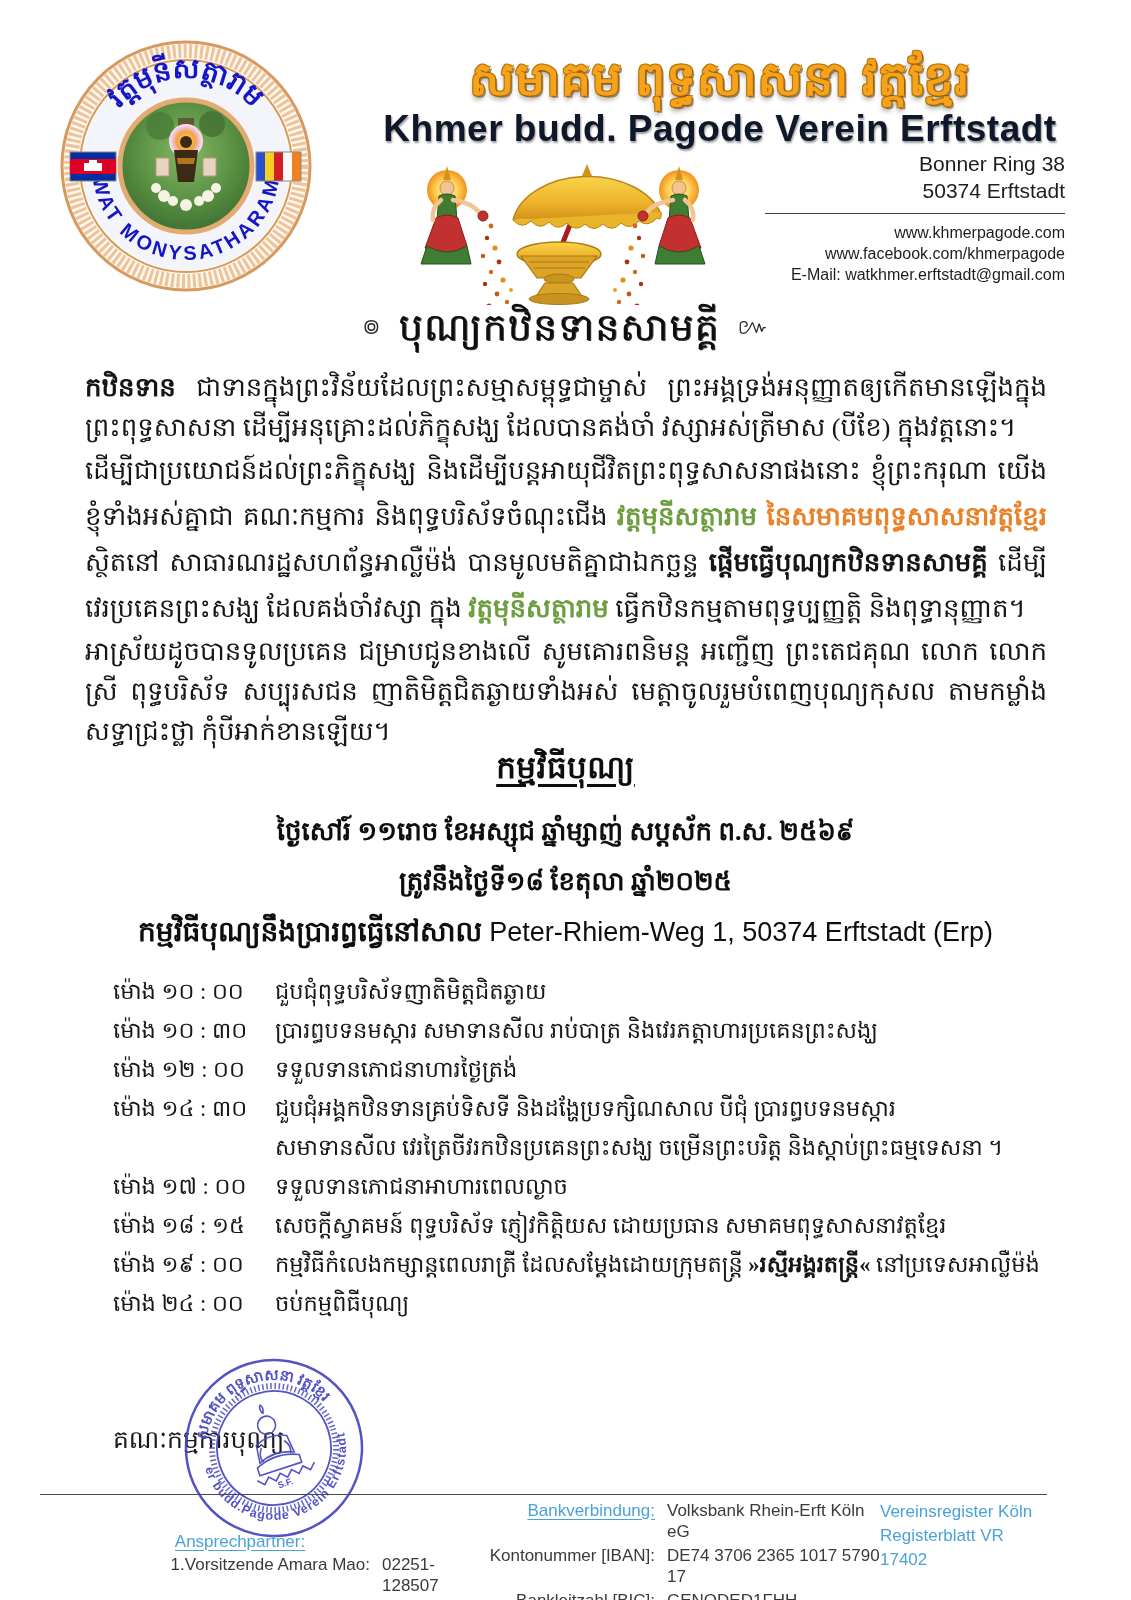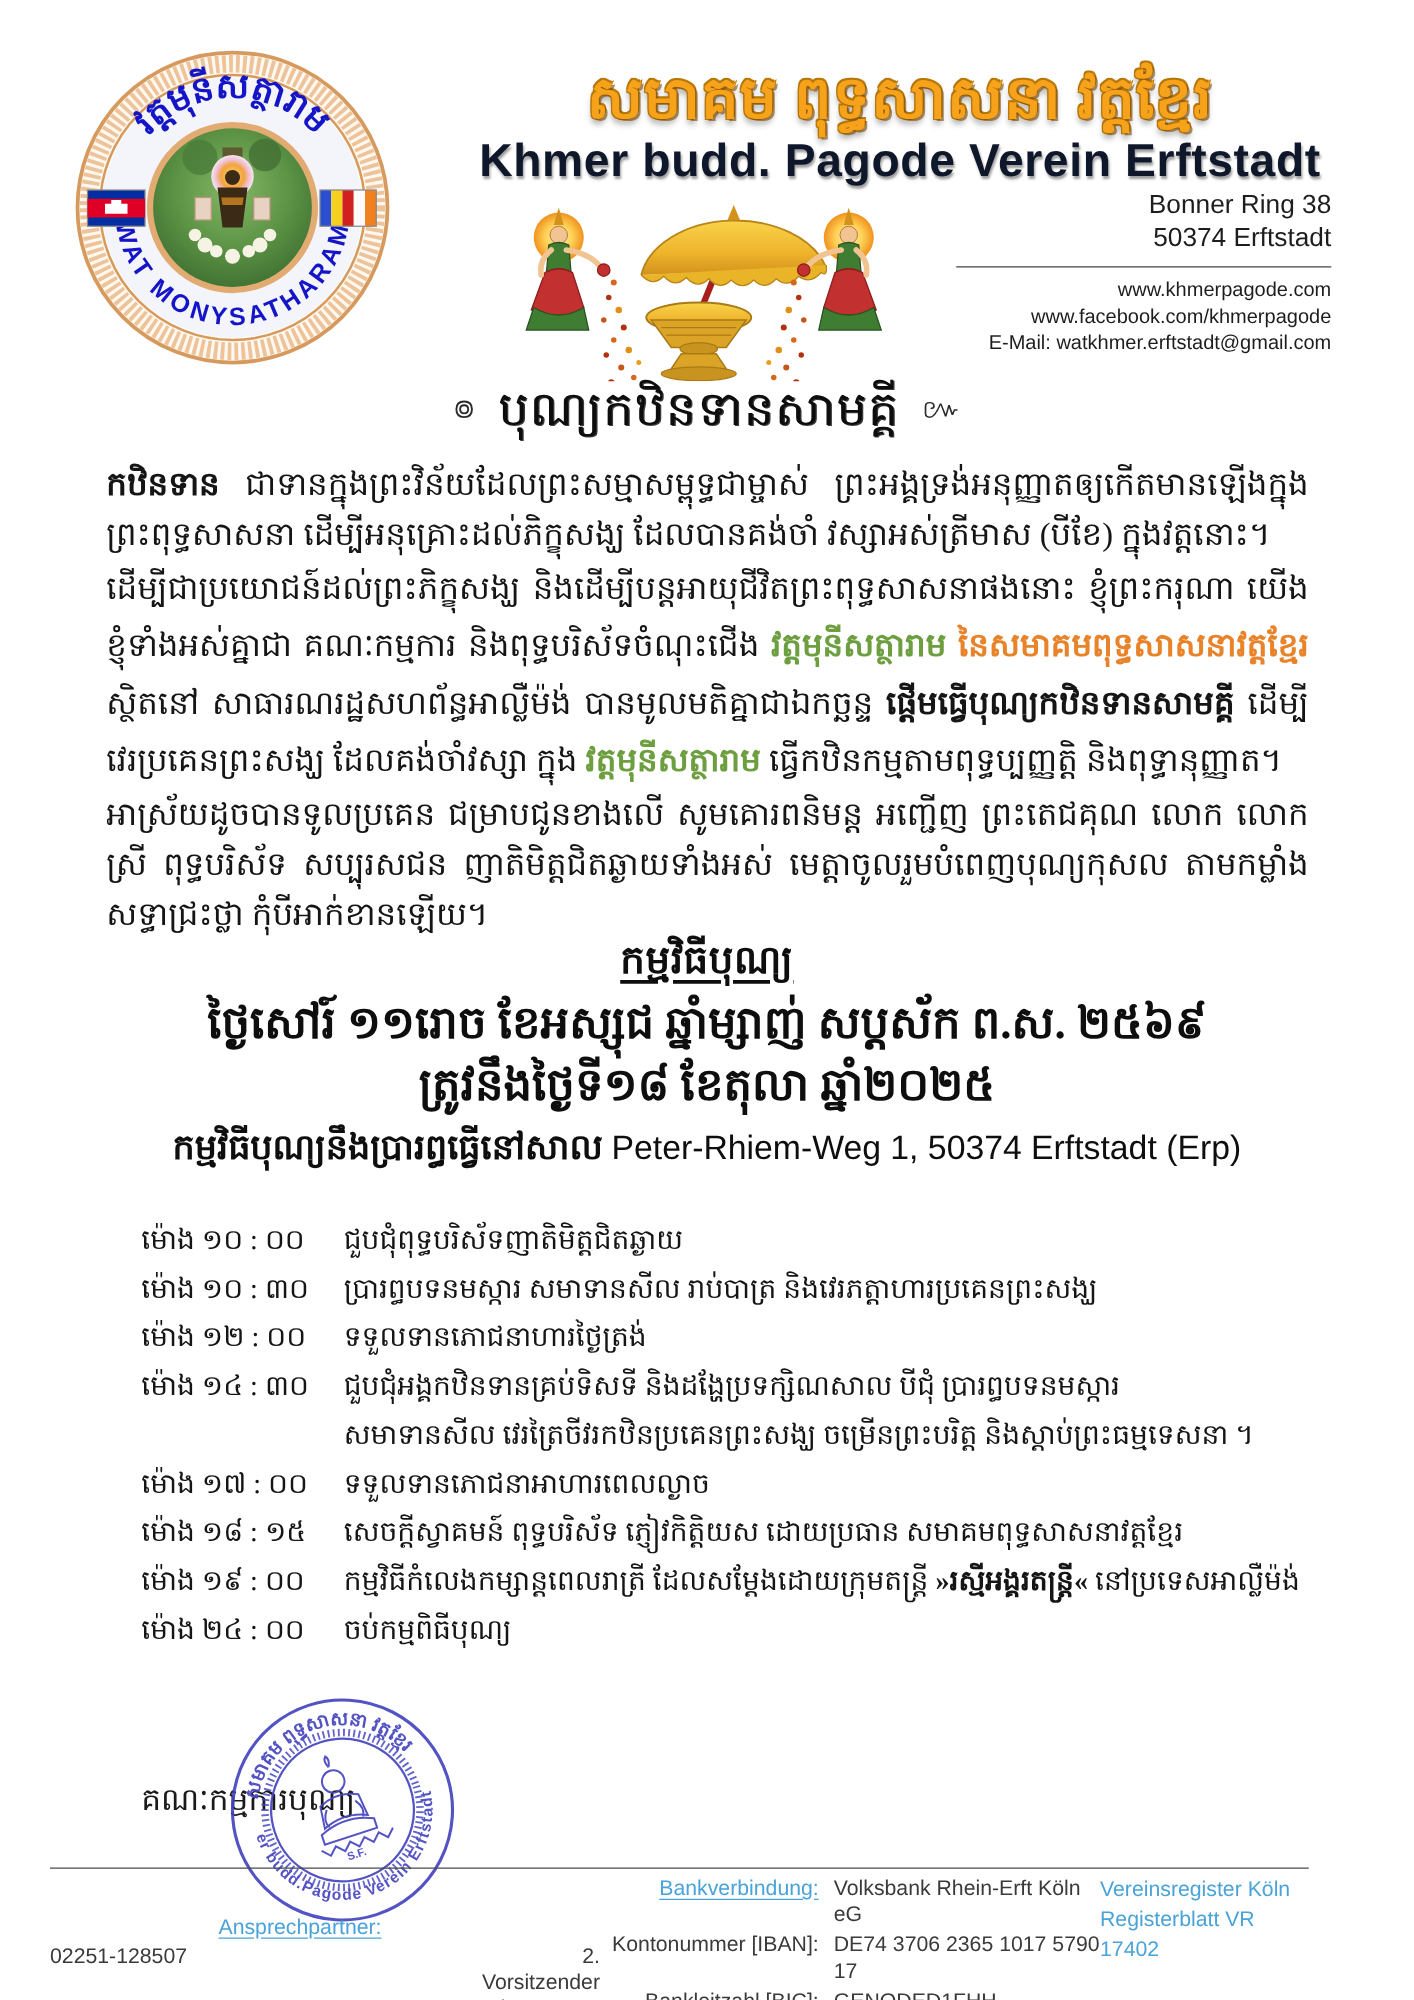--- a/index.html
+++ b/index.html
@@ -38,22 +38,22 @@
     font-size: 26px; text-align: justify; color: #151515; }
   .body-text p { margin: 0; line-height: 40px; }
   .body-text p.sp { line-height: 46px; }
   .b { font-weight: bold; }
   .green { color: #6d9e3f; font-weight: bold; }
   .orange { color: #e8832a; font-weight: bold; }
 
   
   .program { position: absolute; left: 0; top: 748px; width: 100%; text-align: center; color: #0e0e0e; }
   .prog-heading { font-size: 31px; font-weight: bold; text-decoration: underline;
-    text-underline-offset: 6px; letter-spacing: .5px; }
-  .prog-date { font-size: 36px; font-weight: bold; line-height: 50px; }
+    text-underline-offset: 6px; margin-bottom: 14px; letter-spacing: .5px; }
+  .prog-date { font-size: 26px; font-weight: bold; line-height: 50px; }
   .prog-venue { font-size: 28px; font-weight: bold; line-height: 50px; }
   .prog-venue .latin { font-family: "Liberation Sans", sans-serif; font-size: 27px; font-weight: normal; }
 
   
   .schedule { position: absolute; left: 113px; top: 972px; width: 940px;
     font-size: 22.5px; color: #151515; }
   .srow { display: flex; align-items: flex-start; line-height: 39px; }
   .stime { width: 162px; flex: 0 0 162px; white-space: nowrap; }
   .sdesc { flex: 1; }
   .sline2 { display: block; }
@@ -308,20 +308,21 @@
         </g>
         <text x="96" y="136" font-family="Liberation Sans, sans-serif" font-size="9" font-weight="bold" fill="#4545c0" stroke="none" text-anchor="middle">S.F.</text>
       </g>
     </svg>
   </div>
 
   <div class="footer">
     <div class="f-contact">
       <div class="f-head-row"><span class="f-head">Ansprechpartner:</span></div>
       <div class="f-grid">
+        <span class="lbl">1.Vorsitzende Amara Mao:</span>
           <span>02251-128507</span>
         <span class="lbl">2. Vorsitzender Channsorya Oung:</span>
           <span>0531 2408892</span>
 
       </div>
     </div>
     <div class="f-bank">
       <div class="f-grid">
         <span class="lbl f-head">Bankverbindung:</span>
           <span>Volksbank Rhein-Erft Köln eG</span>

